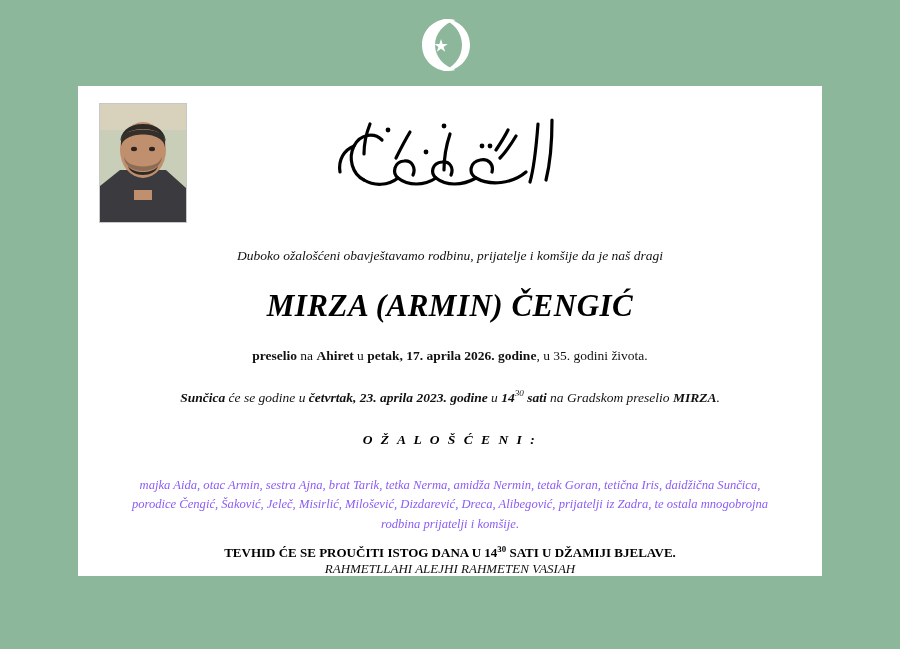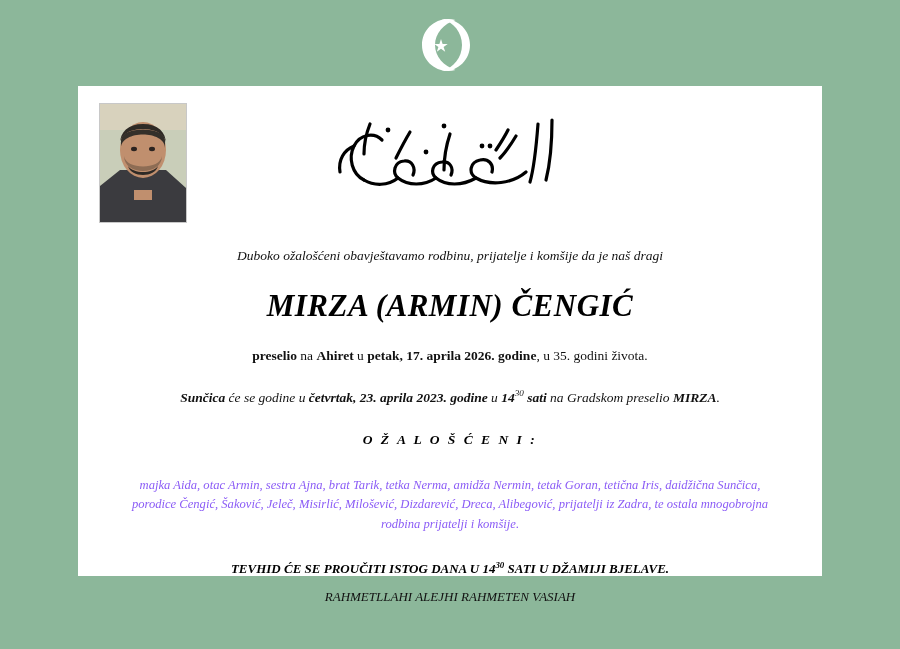--- a/index.html
+++ b/index.html
@@ -109,30 +109,29 @@
   .mourners-body {
     font-size: 12.6px;
     font-style: italic;
     color: #8b5cf6;
     margin-top: 28px;
     line-height: 1.55;
     padding: 0 16px;
   }
   .line-tevhid {
     font-size: 13px;
-    font-style: italic;
     font-weight: bold;
     color: #000;
-    margin-top: 26px;
+    margin-top: 10px;
   }
   .line-rahmet {
     font-size: 13px;
     font-style: italic;
     color: #111;
-    margin-top: 12px;
+    margin-top: 0;
   }
   b.strong {
     font-weight: bold;
   }
   sup.sup {
     font-size: 0.68em;
     vertical-align: super;
     text-align: center;
   }
 </style>

